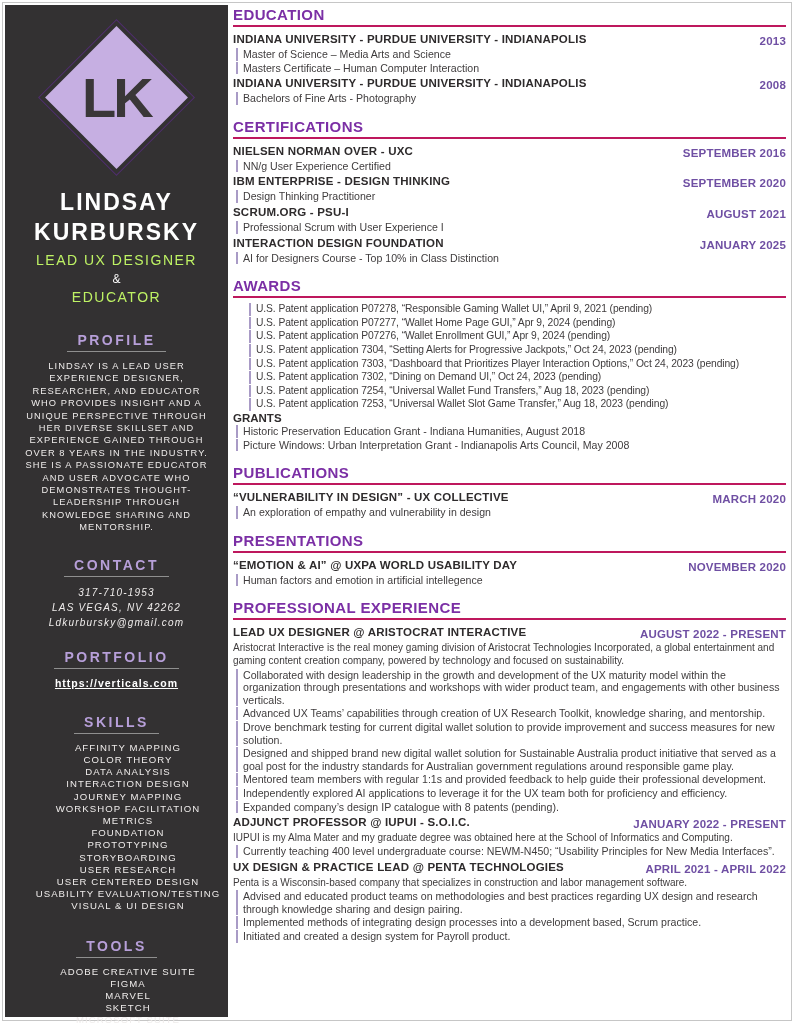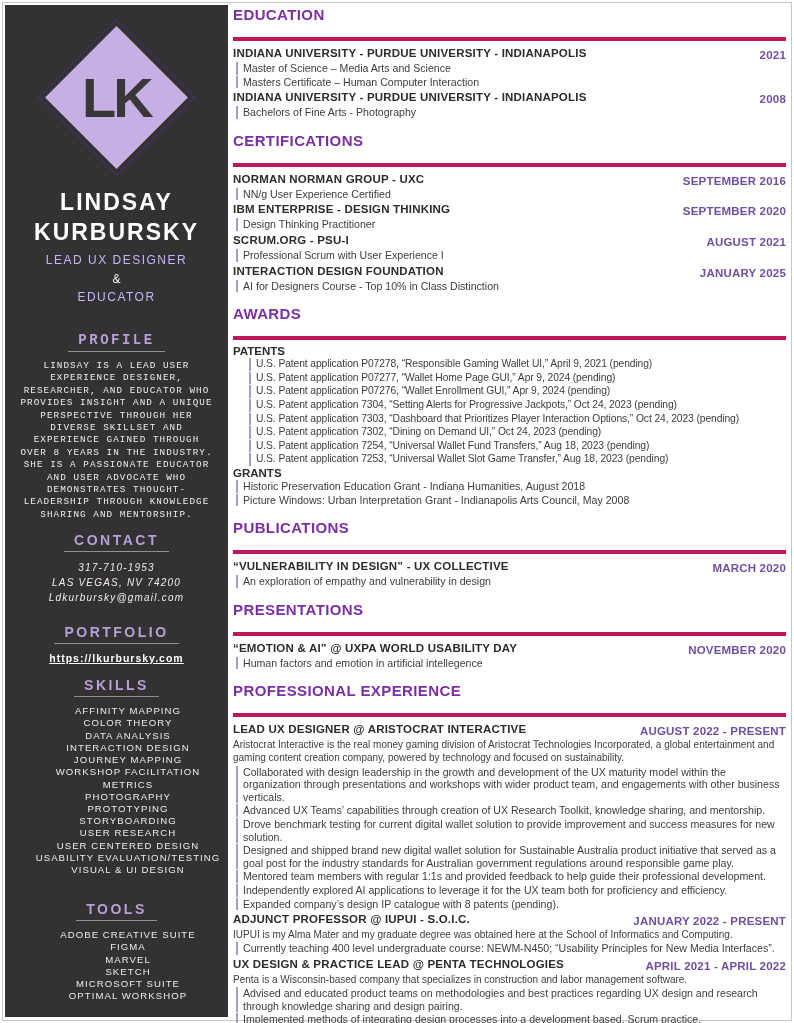--- a/index.html
+++ b/index.html
@@ -11,40 +11,40 @@
   
   .sidebar { position:absolute; left:5px; top:5px; width:223px; height:1012px;
              background:#333132; color:#efeceb; text-align:center; }
   .logo-wrap { margin-top:16px; height:152px; display:flex; align-items:center; justify-content:center; }
   .diamond { width:101px; height:101px; background:#c6afe2; transform:rotate(45deg);
              outline:1px solid #4f2d6d; outline-offset:4px;
              display:flex; align-items:center; justify-content:center; }
   .monogram { transform:rotate(-45deg); font-size:56px; font-weight:bold; color:#3a3738; letter-spacing:-3px; }
   .who { margin-top:14px; }
   .name-line { font-size:23px; font-weight:bold; letter-spacing:2px; line-height:30px; color:#ffffff; }
-  .role-line { font-size:12px; letter-spacing:1.5px; line-height:19px; color:#c4b5fd; margin-top:4px; }
+  .role-line { font-size:14px; letter-spacing:1.5px; line-height:19px; color:#bef264; margin-top:4px; }
   .role-amp  { font-size:12px; line-height:18px; color:#fdfcfc; }
-  .side-sec { margin-top:10px; }
+  .side-sec { margin-top:22px; }
   .side-heading { display:inline-block; font-size:14px; font-weight:bold; letter-spacing:2.5px;
                   color:#b79fd9; border-bottom:1px solid #8f8f8f; padding:0 10px 3px; }
   .profile-text { margin-top:8px; padding:0 14px; font-size:9.3px; letter-spacing:1.05px;
                   line-height:12.4px; color:#efeceb; }
   .contact-lines { margin-top:8px; }
   .contact-line { font-size:10px; letter-spacing:1.2px; line-height:15px;font-style:italic; }
   .portfolio-link { display:inline-block; margin-top:8px; font-size:10.5px; font-weight:bold;
                     letter-spacing:1px; color:#ffffff; text-decoration:underline; }
   .side-list { margin-top:8px;padding-left:23px; }
   .side-item { font-size:9.6px; letter-spacing:1.05px; line-height:12.2px; }
 
   
   .main { position:absolute; left:233px; top:6px; width:553px; }
   .section { margin-top:13px; }
   .section:first-child { margin-top:0; }
   .section-heading { font-size:15px; font-weight:bold; color:#7b2fa5; letter-spacing:0.4px;
-                     border-bottom:4px solid #be185d; padding-bottom:14px; }
+                     border-bottom:2px solid #be185d; padding-bottom:2px; }
   .section-body { margin-top:5px; }
   .entry { margin-top:2px; }
   .entry-head { display:flex; justify-content:space-between; align-items:flex-end; }
   .entry-title { font-size:11.5px; font-weight:bold; color:#2e2b2c; letter-spacing:0.2px; line-height:15px; }
   .entry-date { font-size:11.5px; font-weight:bold; color:#6f4fa3; letter-spacing:0.2px;
                 white-space:nowrap; margin-left:12px; }
   .detail { border-left:2px solid #a99bc6; padding-left:5px; margin:1px 0 1px 3px;
             font-size:10.6px; color:#3f3c3d; line-height:12.6px; }
   .patent-list .detail { font-size:10.3px; letter-spacing:-0.1px;margin-left:16px; }
   .sub-label { font-size:11.5px; font-weight:bold; color:#2e2b2c; margin-top:1px; }
@@ -64,52 +64,52 @@
       </div>
     </div>
     <div class="who">
       <div class="name-line">LINDSAY</div>
       <div class="name-line">KURBURSKY</div>
       <div class="role-line">LEAD UX DESIGNER</div>
       <div class="role-amp">&amp;</div>
       <div class="role-line" style="margin-top:0;">EDUCATOR</div>
     </div>
 
-    <div class="side-sec" style="margin-top:24px;font-family:Liberation Mono, monospace;">
+    <div class="side-sec" style="margin-top:24px;">
       <span class="side-heading">PROFILE</span>
       <p class="profile-text">LINDSAY IS A LEAD USER EXPERIENCE DESIGNER, RESEARCHER, AND EDUCATOR WHO PROVIDES INSIGHT AND A UNIQUE PERSPECTIVE THROUGH HER DIVERSE SKILLSET AND EXPERIENCE GAINED THROUGH OVER 8 YEARS IN THE INDUSTRY. SHE IS A PASSIONATE EDUCATOR AND USER ADVOCATE WHO DEMONSTRATES THOUGHT-LEADERSHIP THROUGH KNOWLEDGE SHARING AND MENTORSHIP.</p>
     </div>
 
     <div class="side-sec">
       <span class="side-heading">CONTACT</span>
       <div class="contact-lines">
         <div class="contact-line">317-710-1953</div>
-        <div class="contact-line">LAS VEGAS, NV 74200</div>
+        <div class="contact-line">LAS VEGAS, NV 42262</div>
         <div class="contact-line">Ldkurbursky@gmail.com</div>
       </div>
     </div>
 
     <div class="side-sec" style="margin-top:18px;">
       <span class="side-heading">PORTFOLIO</span>
       <br>
-      <a class="portfolio-link">https://lkurbursky.com</a>
+      <a class="portfolio-link">https://verticals.com</a>
     </div>
 
     <div class="side-sec">
       <span class="side-heading">SKILLS</span>
       <div class="side-list">
 
       <div class="side-item">AFFINITY MAPPING</div>
           <div class="side-item">COLOR THEORY</div>
           <div class="side-item">DATA ANALYSIS</div>
           <div class="side-item">INTERACTION DESIGN</div>
           <div class="side-item">JOURNEY MAPPING</div>
           <div class="side-item">WORKSHOP FACILITATION</div>
           <div class="side-item">METRICS</div>
-          <div class="side-item">PHOTOGRAPHY</div>
+          <div class="side-item">FOUNDATION</div>
           <div class="side-item">PROTOTYPING</div>
           <div class="side-item">STORYBOARDING</div>
           <div class="side-item">USER RESEARCH</div>
           <div class="side-item">USER CENTERED DESIGN</div>
           <div class="side-item">USABILITY EVALUATION/TESTING</div>
           <div class="side-item">VISUAL &amp; UI DESIGN</div>
         </div>
     </div>
 
     <div class="side-sec" style="margin-top:24px;">
@@ -127,21 +127,21 @@
   </aside>
 
   <main class="main">
 
     <section class="section">
       <h2 class="section-heading">EDUCATION</h2>
       <div class="section-body">
         <div class="entry">
           <div class="entry-head">
             <span class="entry-title">INDIANA UNIVERSITY - PURDUE UNIVERSITY - INDIANAPOLIS</span>
-            <span class="entry-date">2021</span>
+            <span class="entry-date">2013</span>
           </div>
           <div>
 
           <div class="detail">Master of Science – Media Arts and Science</div>
               <div class="detail">Masters Certificate – Human Computer Interaction</div>
             </div>
         </div>
         <div class="entry">
           <div class="entry-head">
             <span class="entry-title">INDIANA UNIVERSITY - PURDUE UNIVERSITY - INDIANAPOLIS</span>
@@ -153,21 +153,21 @@
             </div>
         </div>
       </div>
     </section>
 
     <section class="section">
       <h2 class="section-heading">CERTIFICATIONS</h2>
       <div class="section-body">
         <div class="entry">
           <div class="entry-head">
-            <span class="entry-title">NORMAN NORMAN GROUP - UXC</span>
+            <span class="entry-title">NIELSEN NORMAN OVER - UXC</span>
             <span class="entry-date">SEPTEMBER 2016</span>
           </div>
           <div>
 
           <div class="detail">NN/g User Experience Certified</div>
             </div>
         </div>
         <div class="entry">
           <div class="entry-head">
             <span class="entry-title">IBM ENTERPRISE - DESIGN THINKING</span>
@@ -197,21 +197,20 @@
 
           <div class="detail">AI for Designers Course - Top 10% in Class Distinction</div>
             </div>
         </div>
       </div>
     </section>
 
     <section class="section">
       <h2 class="section-heading">AWARDS</h2>
       <div class="section-body">
-        <div class="sub-label">PATENTS</div>
         <div class="patent-list">
 
         <div class="detail">U.S. Patent application P07278, “Responsible Gaming Wallet UI,” April 9, 2021 (pending)</div>
             <div class="detail">U.S. Patent application P07277, “Wallet Home Page GUI,” Apr 9, 2024 (pending)</div>
             <div class="detail">U.S. Patent application P07276, “Wallet Enrollment GUI,” Apr 9, 2024 (pending)</div>
             <div class="detail">U.S. Patent application 7304, “Setting Alerts for Progressive Jackpots,” Oct 24, 2023 (pending)</div>
             <div class="detail">U.S. Patent application 7303, “Dashboard that Prioritizes Player Interaction Options,” Oct 24, 2023 (pending)</div>
             <div class="detail">U.S. Patent application 7302, “Dining on Demand UI,” Oct 24, 2023 (pending)</div>
             <div class="detail">U.S. Patent application 7254, “Universal Wallet Fund Transfers,” Aug 18, 2023 (pending)</div>
             <div class="detail">U.S. Patent application 7253, “Universal Wallet Slot Game Transfer,” Aug 18, 2023 (pending)</div>

